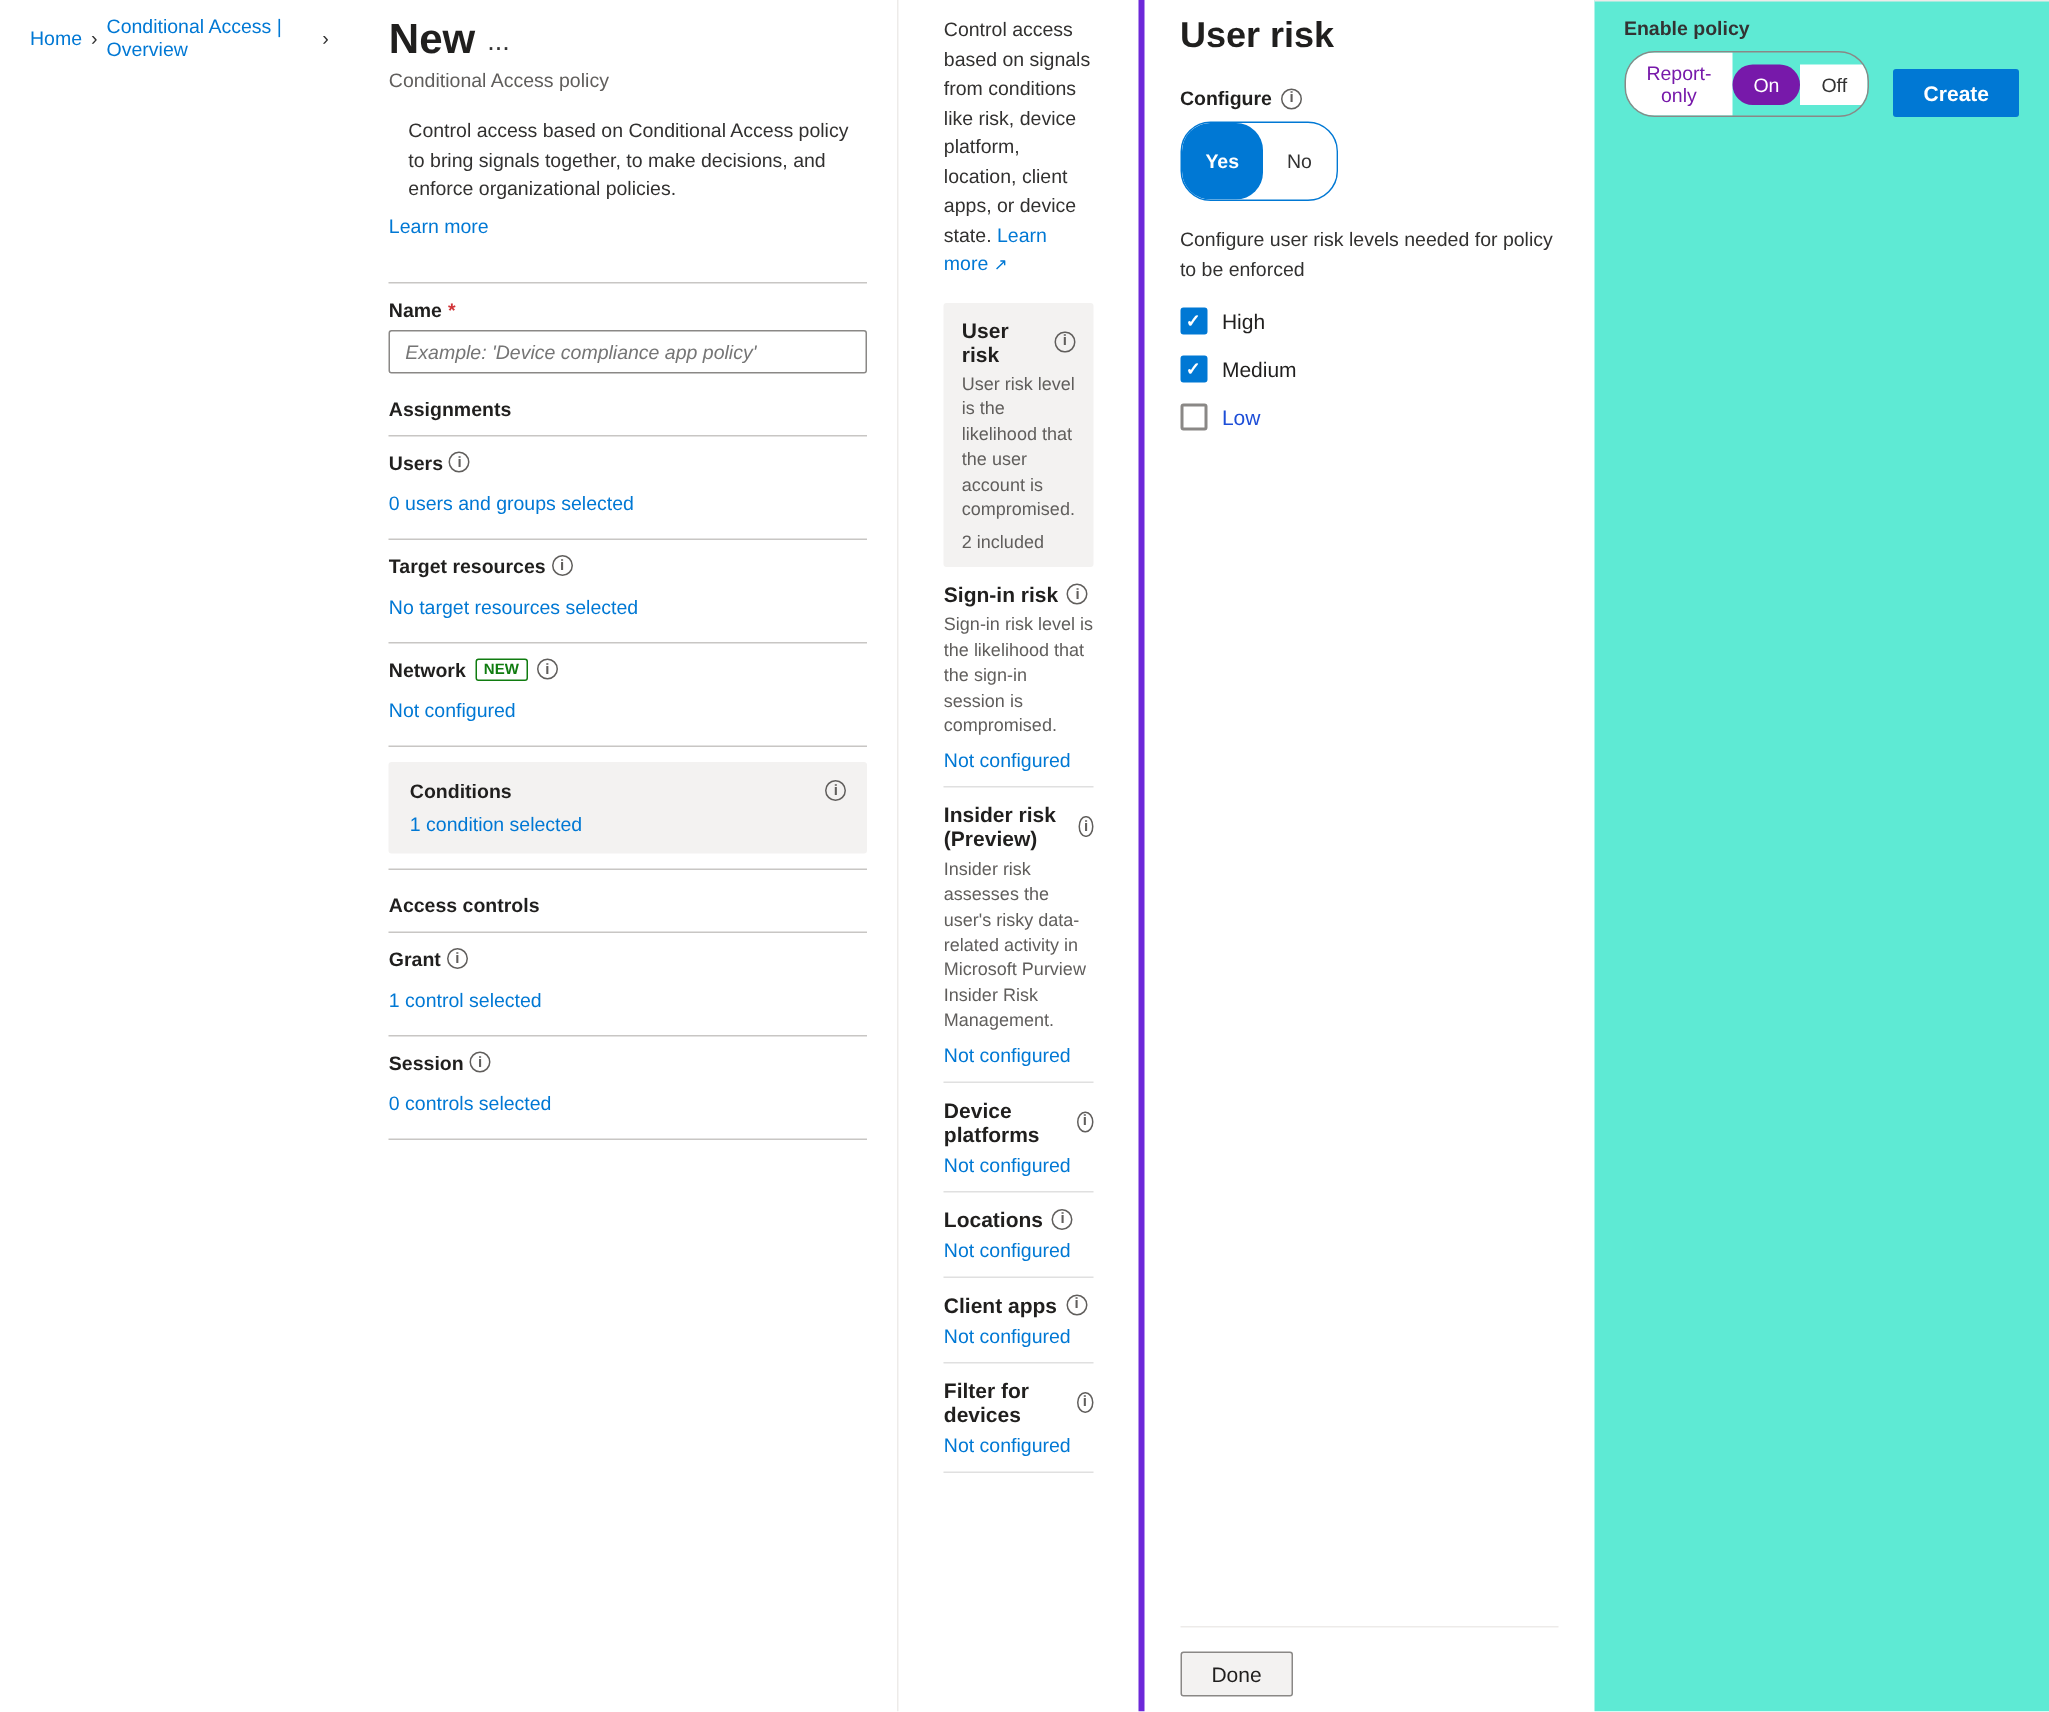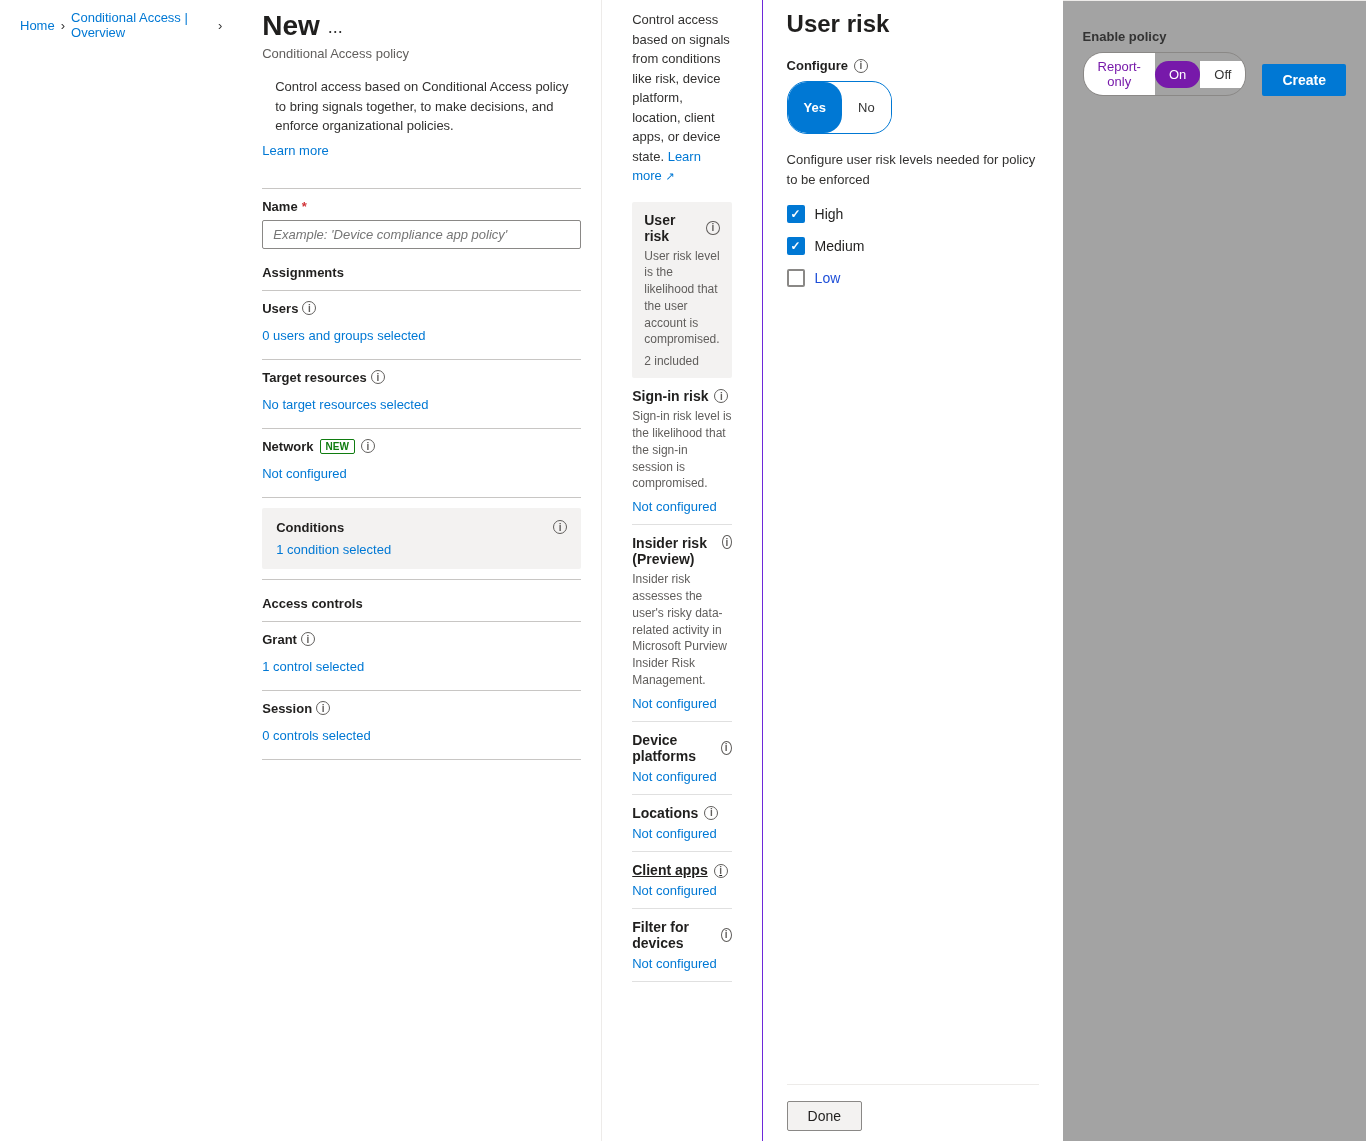--- a/index.html
+++ b/index.html
@@ -51,24 +51,24 @@
 
     .configure-desc { font-size: 13px; color: #323130; line-height: 1.5; margin-bottom: 16px; }
 
     .done-btn { background: #f3f2f1; color: #201f1e; border: 1px solid #8a8886; padding: 6px 20px; font-size: 14px; border-radius: 2px; cursor: pointer; }
 
     .header-breadcrumb { padding: 10px 20px; }
 
     .panels-row { display: flex; flex: 1; padding: 0; }
 
     .left-col { width: 360px; min-width: 360px; padding: 10px 20px; border-right: 1px solid #edebe9; }
-    .mid-col { flex: 1; padding: 10px 30px; border-right: 1px solid #6d28d9; }
+    .mid-col { flex: 1; padding: 10px 30px; border-right: 4px solid #6d28d9; }
     .right-col { width: 300px; min-width: 300px; padding: 10px 24px; display: flex; flex-direction: column; }
 
-    .bottom-bar { padding: 28px 20px; border-top: 1px solid #edebe9; background: #a3a3a3; }
+    .bottom-bar { padding: 10px 20px; border-top: 1px solid #edebe9; background: #5eead4; }
   </style>
 </head>
 <body>
 
 <div class="page-container">
 
   <div class="header-breadcrumb">
     <span style="display:flex;align-items:center;gap:6px;font-size:13px;">
       <a style="color:#0078d4;text-decoration:none;cursor:pointer;">Home</a>
       <span>›</span>
@@ -170,33 +170,33 @@
               <span>User risk</span>
               <span class="info-icon" style="display:inline-flex;align-items:center;justify-content:center;width:14px;height:14px;border:1px solid #605e5c;border-radius:50%;font-size:10px;color:#605e5c;cursor:pointer;">i</span>
             </div>
             <div style="font-size:12px;color:#605e5c;line-height:1.4;margin-bottom:6px;">User risk level is the likelihood that the user account is compromised.</div>
             <div style="font-size:12px;color:#605e5c;">2 included</div>
           </div>
           <div style="padding: 10px 0px; border-bottom: 1px solid rgb(224, 224, 224); cursor: pointer;"><div style="display:flex;align-items:center;gap:6px;font-size:14px;font-weight:600;color:#201f1e;margin-bottom:4px;">
               <span>Sign-in risk</span>
               <span class="info-icon" style="display:inline-flex;align-items:center;justify-content:center;width:14px;height:14px;border:1px solid #605e5c;border-radius:50%;font-size:10px;color:#605e5c;cursor:pointer;">i</span>
             </div><div style="font-size:12px;color:#605e5c;line-height:1.4;margin-bottom:6px;">Sign-in risk level is the likelihood that the sign-in session is compromised.</div><a style="font-size:13px;color:#0078d4;text-decoration:none;cursor:pointer;">Not configured</a></div>
-          <div style="padding: 10px 0px; border-bottom: 1px solid rgb(224, 224, 224); cursor: pointer;"><div style="display:flex;gap:6px;font-size:14px;font-weight:600;color:#201f1e;margin-bottom:4px;">
+          <div style="padding: 10px 0px; border-bottom: 1px solid rgb(224, 224, 224); cursor: pointer;"><div style="display:flex;align-items:center;gap:6px;font-size:14px;font-weight:600;color:#201f1e;margin-bottom:4px;">
               <span>Insider risk (Preview)</span>
               <span class="info-icon" style="display:inline-flex;align-items:center;justify-content:center;width:14px;height:14px;border:1px solid #605e5c;border-radius:50%;font-size:10px;color:#605e5c;cursor:pointer;">i</span>
             </div><div style="font-size:12px;color:#605e5c;line-height:1.4;margin-bottom:6px;">Insider risk assesses the user's risky data-related activity in Microsoft Purview Insider Risk Management.</div><a style="font-size:13px;color:#0078d4;text-decoration:none;cursor:pointer;">Not configured</a></div>
           <div style="padding: 10px 0px; border-bottom: 1px solid rgb(224, 224, 224); cursor: pointer;"><div style="display:flex;align-items:center;gap:6px;font-size:14px;font-weight:600;color:#201f1e;margin-bottom:4px;">
               <span>Device platforms</span>
               <span class="info-icon" style="display:inline-flex;align-items:center;justify-content:center;width:14px;height:14px;border:1px solid #605e5c;border-radius:50%;font-size:10px;color:#605e5c;cursor:pointer;">i</span>
             </div><a style="font-size:13px;color:#0078d4;text-decoration:none;cursor:pointer;">Not configured</a></div>
           <div style="padding: 10px 0px; border-bottom: 1px solid rgb(224, 224, 224); cursor: pointer;"><div style="display:flex;align-items:center;gap:6px;font-size:14px;font-weight:600;color:#201f1e;margin-bottom:4px;">
               <span>Locations</span>
               <span class="info-icon" style="display:inline-flex;align-items:center;justify-content:center;width:14px;height:14px;border:1px solid #605e5c;border-radius:50%;font-size:10px;color:#605e5c;cursor:pointer;">i</span>
             </div><a style="font-size:13px;color:#0078d4;text-decoration:none;cursor:pointer;">Not configured</a></div>
-          <div style="padding: 10px 0px; border-bottom: 1px solid rgb(224, 224, 224); cursor: pointer;"><div style="display:flex;align-items:flex-end;gap:6px;font-size:14px;font-weight:600;color:#201f1e;margin-bottom:4px;text-decoration:underline;">
+          <div style="padding: 10px 0px; border-bottom: 1px solid rgb(224, 224, 224); cursor: pointer;"><div style="display:flex;align-items:center;gap:6px;font-size:14px;font-weight:600;color:#201f1e;margin-bottom:4px;">
               <span>Client apps</span>
               <span class="info-icon" style="display:inline-flex;align-items:center;justify-content:center;width:14px;height:14px;border:1px solid #605e5c;border-radius:50%;font-size:10px;color:#605e5c;cursor:pointer;">i</span>
             </div><a style="font-size:13px;color:#0078d4;text-decoration:none;cursor:pointer;">Not configured</a></div>
           <div style="padding: 10px 0px; border-bottom: 1px solid rgb(224, 224, 224); cursor: pointer;"><div style="display:flex;align-items:center;gap:6px;font-size:14px;font-weight:600;color:#201f1e;margin-bottom:4px;">
               <span>Filter for devices</span>
               <span class="info-icon" style="display:inline-flex;align-items:center;justify-content:center;width:14px;height:14px;border:1px solid #605e5c;border-radius:50%;font-size:10px;color:#605e5c;cursor:pointer;">i</span>
             </div><a style="font-size:13px;color:#0078d4;text-decoration:none;cursor:pointer;">Not configured</a></div>
         </div>
     </div>
 

